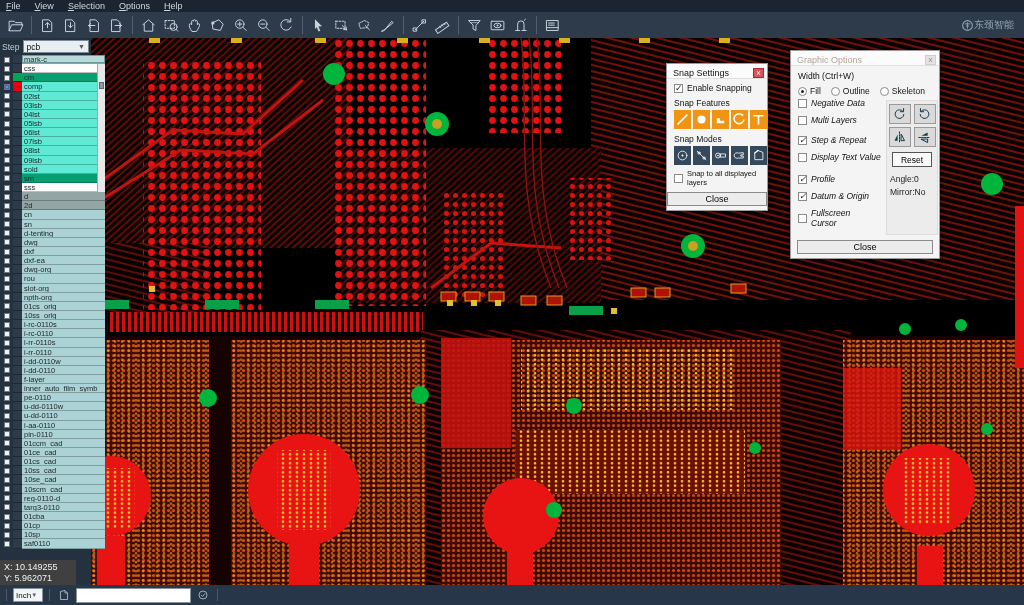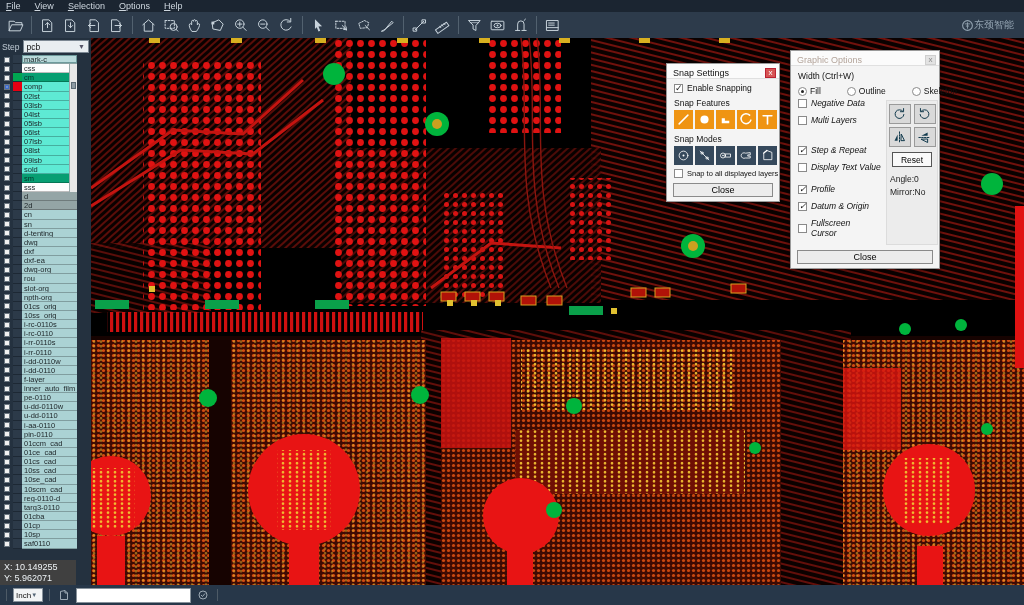--- a/index.html
+++ b/index.html
@@ -24,21 +24,21 @@
 
   
   .sidebar { position:absolute; left:0; top:38px; width:91px; height:567px;
     background:#24313f; z-index:20; }
   .stephdr { height:17px; display:flex; align-items:center; gap:3px; padding:0 2px; }
   .stephdr .lbl { color:#c2cdd6; font-size:8.5px; }
   .stepsel { flex:1; background:#e9eef1; border:1px solid #7c8893; height:13px;
     display:flex; align-items:center; justify-content:space-between; padding:0 3px;
     font-size:8.5px; color:#111; }
   .stepsel .chev { font-size:7px; color:#556; }
-  .layerlist { position:relative; width:77px; }
+  .layerlist { position:relative; width:105px; }
   .lrow { display:flex; height:9.15px; align-items:stretch; cursor:pointer; }
   .lrow .cbc { width:13px; background:#24313f; display:flex; align-items:center; justify-content:center; }
   .lrow .cb { width:6px; height:6px; background:#f2f2f2; border:1px solid #6a7680; }
   .lrow .cb.on { background:#fff; box-shadow: inset 0 0 0 1.5px #3f6cc8; }
   .lrow .sw { width:9px; background:#2c3a49; border-bottom:1px solid #1d2834; }
   .lrow .nm { flex:1; font-size:7.5px; line-height:9px; padding-left:2px; color:#1c2326;
     border-bottom:1px solid rgba(0,0,0,.25); white-space:nowrap; overflow:hidden; }
   .lrow.orange .nm { background:#5eead4; }
   .lrow.teal   .nm { background:#abd2d4; }
   .lrow.green  .nm { background:#079e72; color:#05332a; }
@@ -96,21 +96,21 @@
   .go-grid { display:flex; }
   .go-left { width:95px;font-style:italic; }
   .go-right { width:52px; background:#ececec; border:1px solid #dcdcdc; margin-top:2px;
     padding:3px 0 2px 0; display:flex; flex-direction:column; align-items:center; }
   .go-btns { display:grid; grid-template-columns:22px 22px; gap:3px; }
   .go-btn { width:22px; height:20px; background:#d9d9d9; border:1px solid #9a9a9a;
     color:#123a4d; display:flex; align-items:center; justify-content:center; cursor:pointer; }
   .resetbtn { width:40px; height:15px; background:#fafafa; border:1px solid #555;
     font-size:8.5px; margin-top:5px; cursor:pointer; font-family:inherit; }
   .go-info { font-size:8.5px; color:#222; margin-top:6px; line-height:13px; text-align:left; width:44px;}
-  .radiorow { display:flex; align-items:center; gap:20px; margin:5px 0 2px 7px; }
+  .radiorow { display:flex; align-items:center; gap:4px; margin:5px 0 2px 7px; }
   .radiorow .ritem { display:flex; align-items:center; gap:3px; margin-right:6px; }
 </style>
 </head>
 <body>
 
 <svg class="canvas" viewBox="0 0 933 547" preserveAspectRatio="none">
   <defs>
     <pattern id="hatch" width="5" height="5" patternUnits="userSpaceOnUse" patternTransform="rotate(48)">
       <rect width="5" height="5" fill="#0a0100"></rect>
         <line x1="1" y1="0" x2="1" y2="5" stroke="#7c120c" stroke-width="1.4"></line>
@@ -819,21 +819,21 @@
   <input class="cmdinput" type="text" value="" style="">
   <span class="bicon">
     <svg width="12" height="12" viewBox="0 0 24 24" fill="none" stroke="currentColor" stroke-width="1.8">
       <circle cx="12" cy="12" r="8"></circle>
         <path d="M8,12 l3,3 l5,-6"></path>
     </svg>
   </span>
   <div class="bsep"></div>
 </div>
 
-<div class="dlg" style="left:666px; top:63px; width:114px;">
+<div class="dlg" style="left:666px; top:63px; width:102px;">
   <div class="titlebar">
     <span class="title">Snap Settings</span>
     <span class="closebox red">x</span>
   </div>
   <div class="cbrow">
     <span class="cbx on"></span>
     <span>Enable Snapping</span>
   </div>
   <div class="dlbl">Snap Features</div>
   <div class="btnrow" id="snap-features">
@@ -923,21 +923,21 @@
         <span class="rad"></span>
         <span>Skeleton</span>
       </span>
     </div>
   <div class="go-grid">
     <div class="go-left" id="go-checks">
         <div class="cbrow" style="margin: 0px 0px 7px 7px;">
           <span class="cbx"></span>
           <span>Negative Data</span>
         </div>
-        <div class="cbrow" style="margin: 0px 0px 20px 7px;">
+        <div class="cbrow" style="margin: 0px 0px 10px 7px;">
           <span class="cbx"></span>
           <span>Multi Layers</span>
         </div>
         <div class="cbrow" style="margin: 0px 0px 7px 7px;">
           <span class="cbx on"></span>
           <span>Step &amp; Repeat</span>
         </div>
         <div class="cbrow" style="margin: 0px 0px 7px 7px;">
           <span class="cbx"></span>
           <span>Display Text Value</span>

